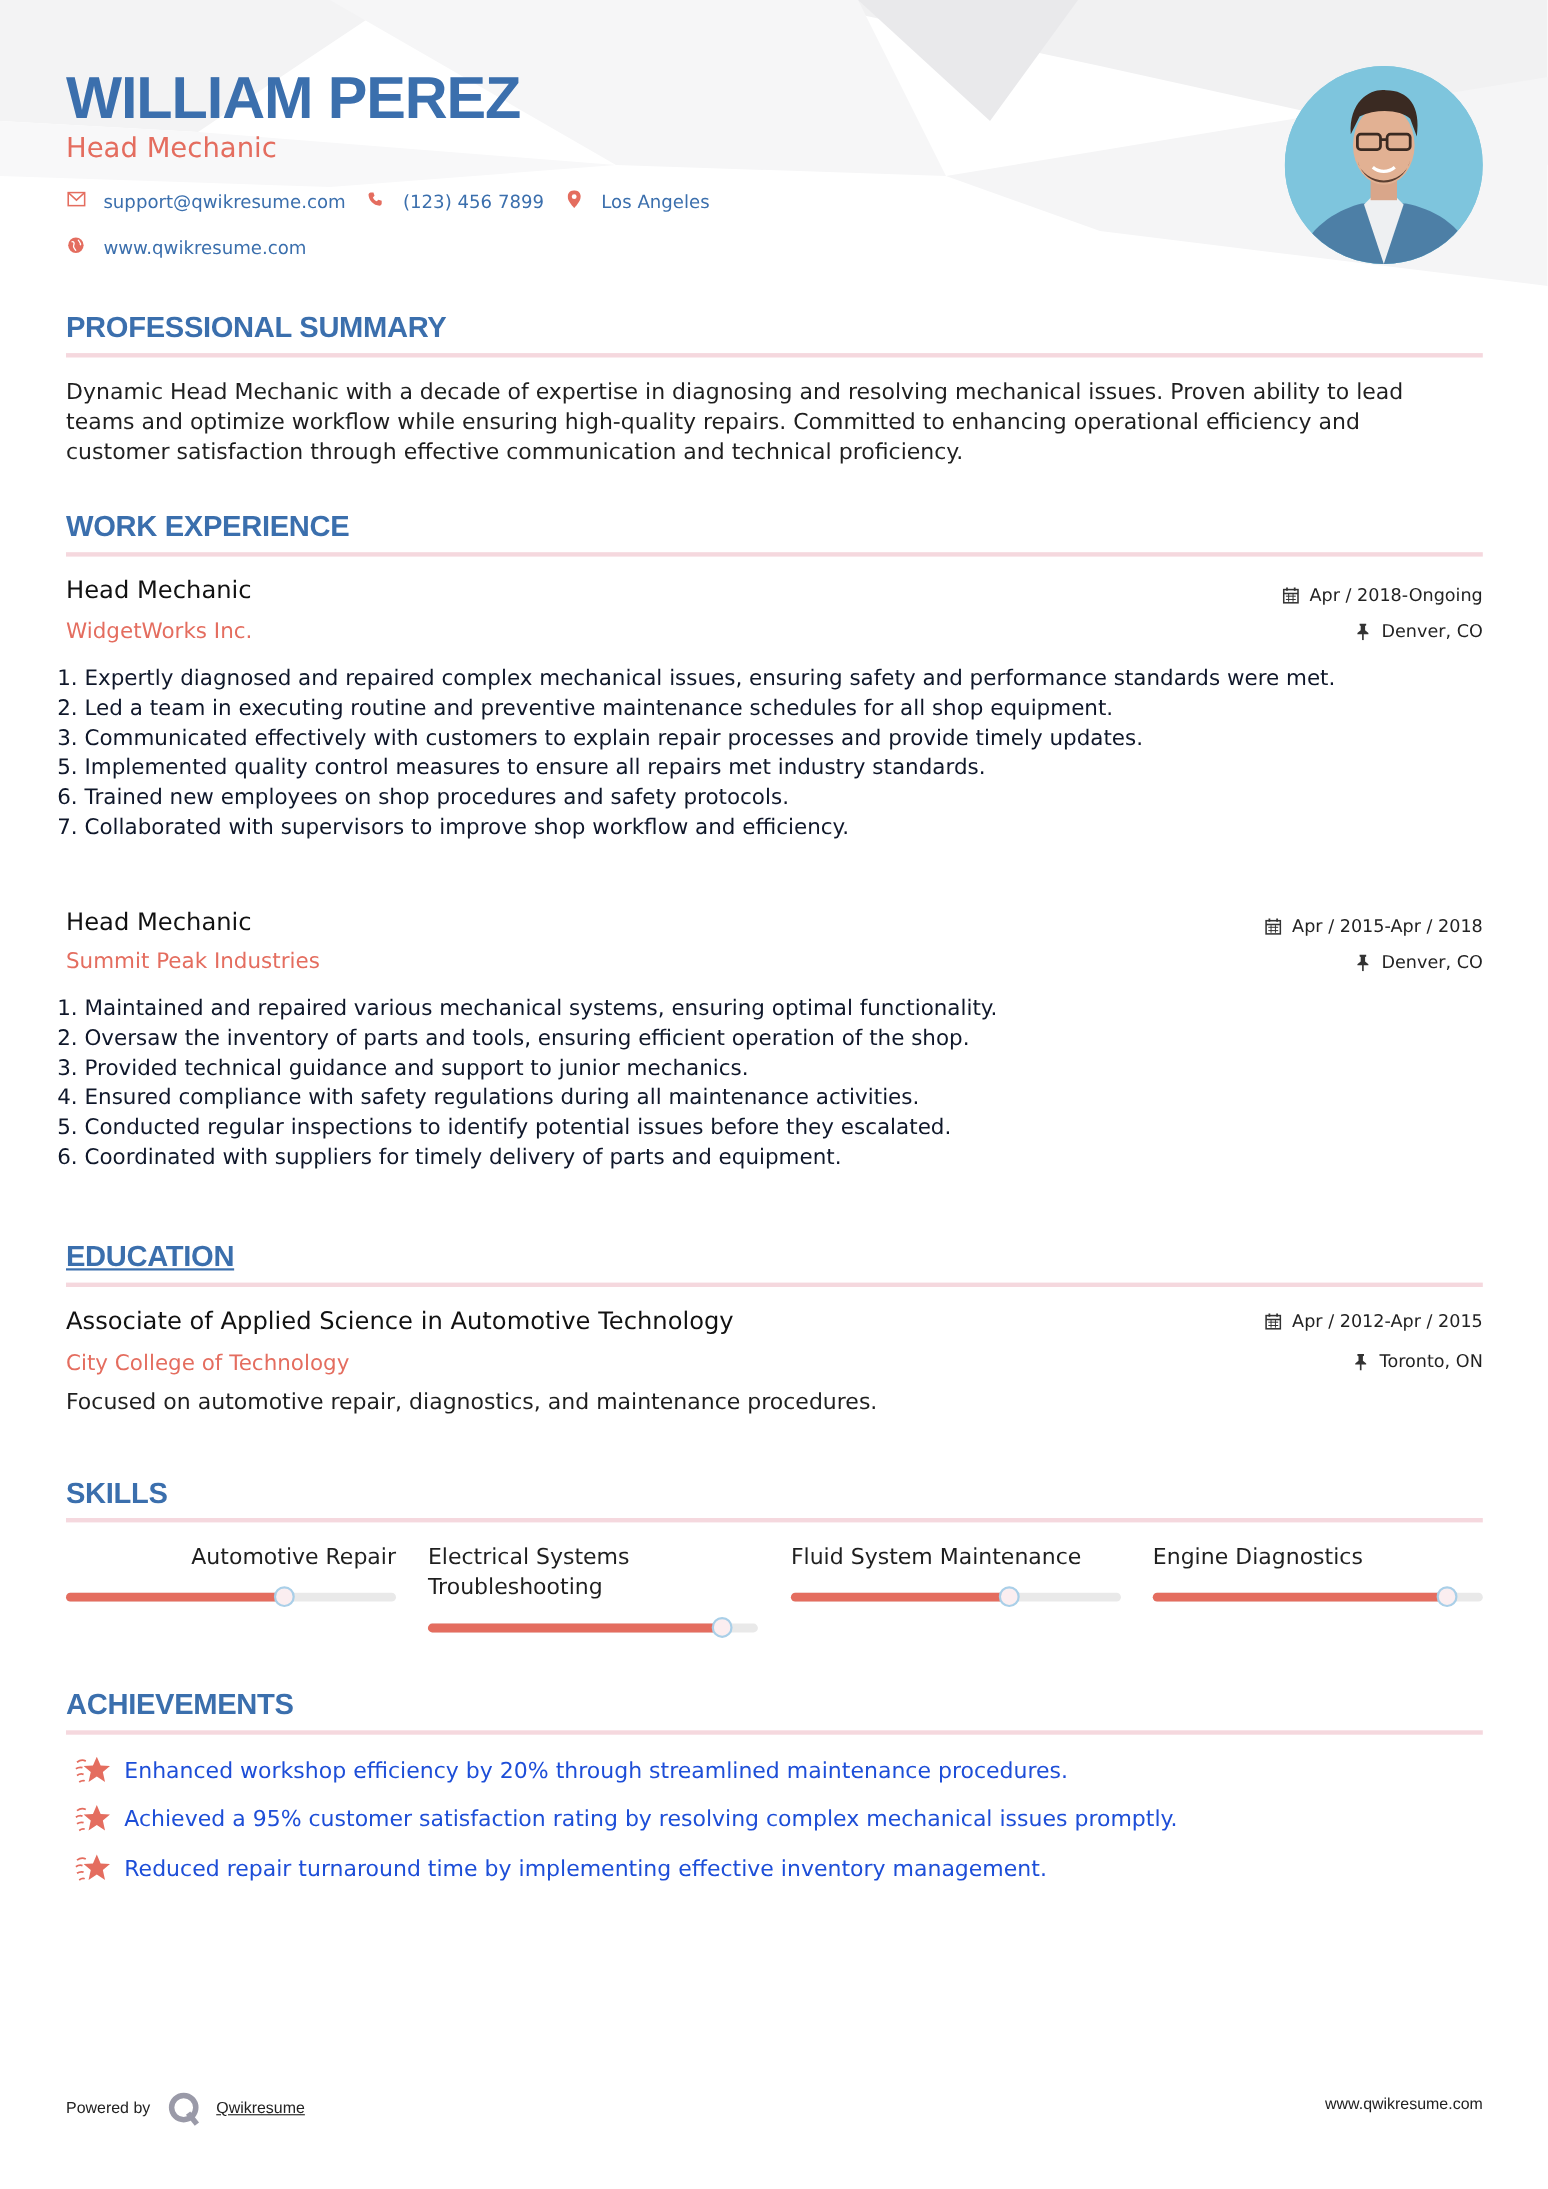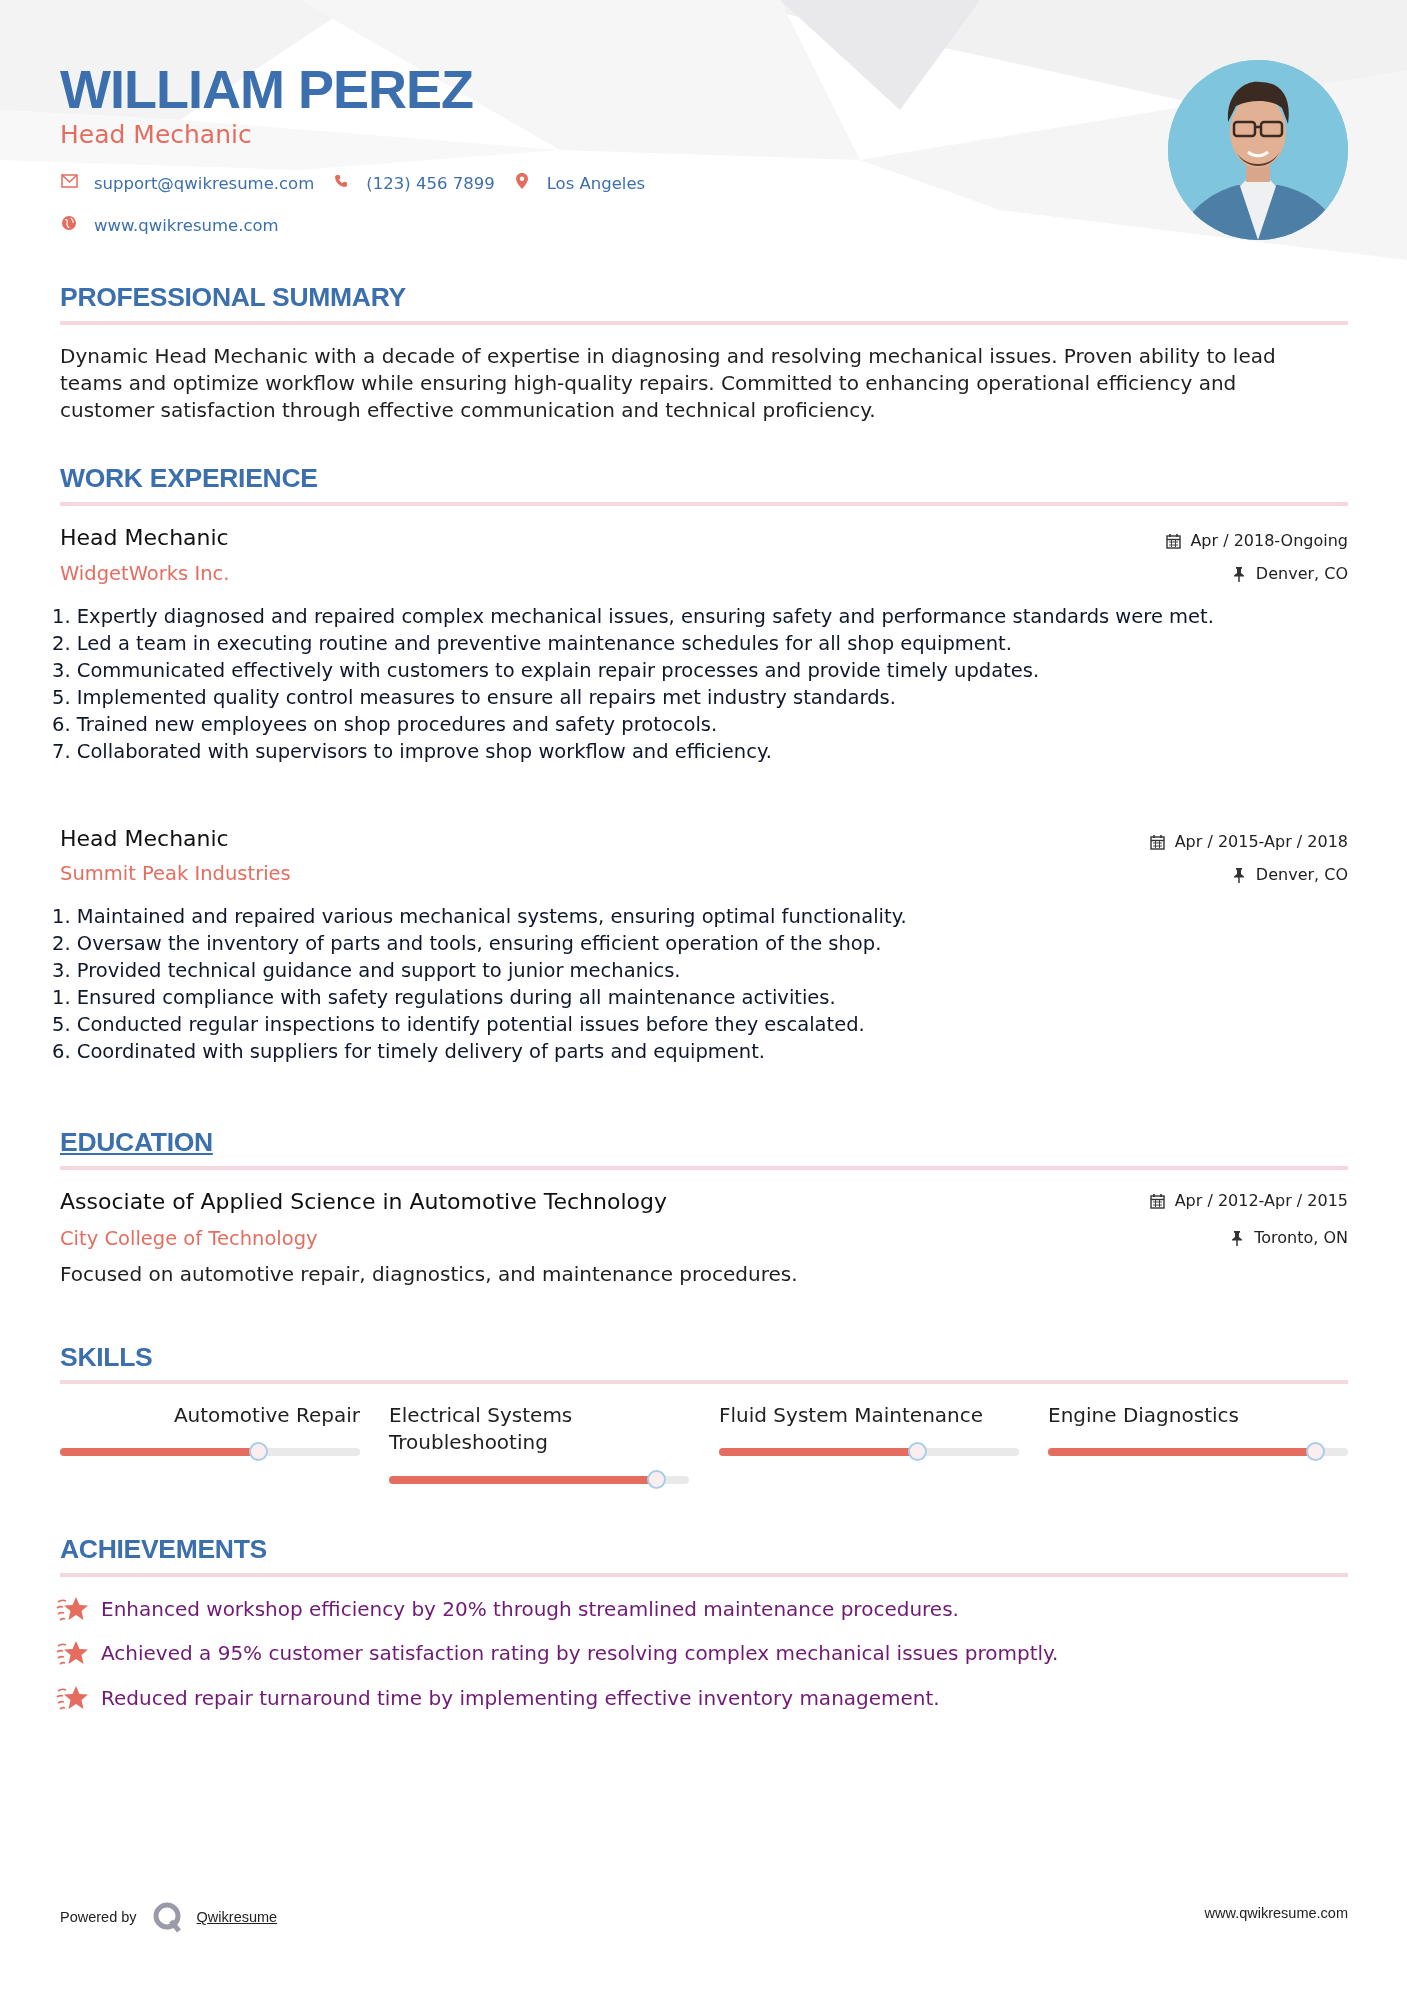--- a/index.html
+++ b/index.html
@@ -20,21 +20,21 @@
   .company { left: 60px; font-size: 19.5px; color: #e46d5f; line-height: 26px; }
   .meta { right: 59px; font-size: 16px; color: #222; line-height: 22px; display: flex; align-items: center; justify-content: flex-end; }
   .meta .mi { width: 16px; height: 16px; margin-right: 9px; display: inline-flex; align-items: center; justify-content: center; }
   ol.bullets { left: 52px; width: 1310px; list-style: none; font-size: 19.5px; line-height: 27px; color: #0f172a; }
   ol.bullets li { white-space: nowrap; }
   .skill { width: 300px; }
   .skill-name { font-size: 20px; line-height: 27px; color: #1f1f1f; }
   .track { position: absolute; left: 0; width: 300px; height: 8px; border-radius: 4px; background: #e9e9e9; }
   .fill { position: absolute; left: 0; top: 0; height: 8px; border-radius: 4px; background: #e46d5f; }
   .knob { position: absolute; top: -6px; width: 19px; height: 19px; border-radius: 50%; background: #fbeef0; border: 2px solid #a9cfe8; margin-left: -9px; }
-  .ach { left: 56px; display: flex; align-items: center; font-size: 20px; line-height: 28px; color: #701a75; text-align: center; }
+  .ach { left: 68px; display: flex; align-items: center; font-size: 20px; line-height: 28px; color: #1d4ed8; text-align: center; }
   .ach .star { width: 34px; height: 30px; margin-right: 11px; }
   .footer-left { left: 60px; top: 1900px; display: flex; align-items: center; font-family: "Liberation Sans", sans-serif; font-size: 14.5px; color: #222; }
   .footer-left .q { width: 34px; height: 34px; margin: 0 12px 0 14px; }
   .footer-left a { color: #222; text-decoration: underline; }
   .footer-right { right: 59px; top: 1905px; font-family: "Liberation Sans", sans-serif; font-size: 14.5px; color: #222; }
 </style>
 </head>
 <body>
 
 <div class="bg-shape">
@@ -164,21 +164,21 @@
         <path d="M3 1h6v1.5L8 3v4l3 2.5v1H1v-1L4 7V3L3 2.5Z" fill="#333"></path>
         <line x1="6" y1="10" x2="6" y2="16" stroke="#333" stroke-width="1.5"></line>
       </svg>
   </span>
   <span>Denver, CO</span>
 </div>
 <ol class="abs bullets" style="top:903px;">
   <li>1. Maintained and repaired various mechanical systems, ensuring optimal functionality.</li>
   <li>2. Oversaw the inventory of parts and tools, ensuring efficient operation of the shop.</li>
   <li>3. Provided technical guidance and support to junior mechanics.</li>
-  <li>1. Ensured compliance with safety regulations during all maintenance activities.</li>
+  <li>4. Ensured compliance with safety regulations during all maintenance activities.</li>
   <li>5. Conducted regular inspections to identify potential issues before they escalated.</li>
   <li>6. Coordinated with suppliers for timely delivery of parts and equipment.</li>
 </ol>
 
 <div class="abs sec-head" style="top:1126px;text-decoration:underline;">EDUCATION</div>
 <div class="abs sec-line" style="top:1166px;"></div>
 <div class="abs role" style="top:1187px;">Associate of Applied Science in Automotive Technology</div>
 <div class="abs company" style="top:1226px;">City College of Technology</div>
 <div class="abs meta" style="top:1190px;">
   <span class="mi">

